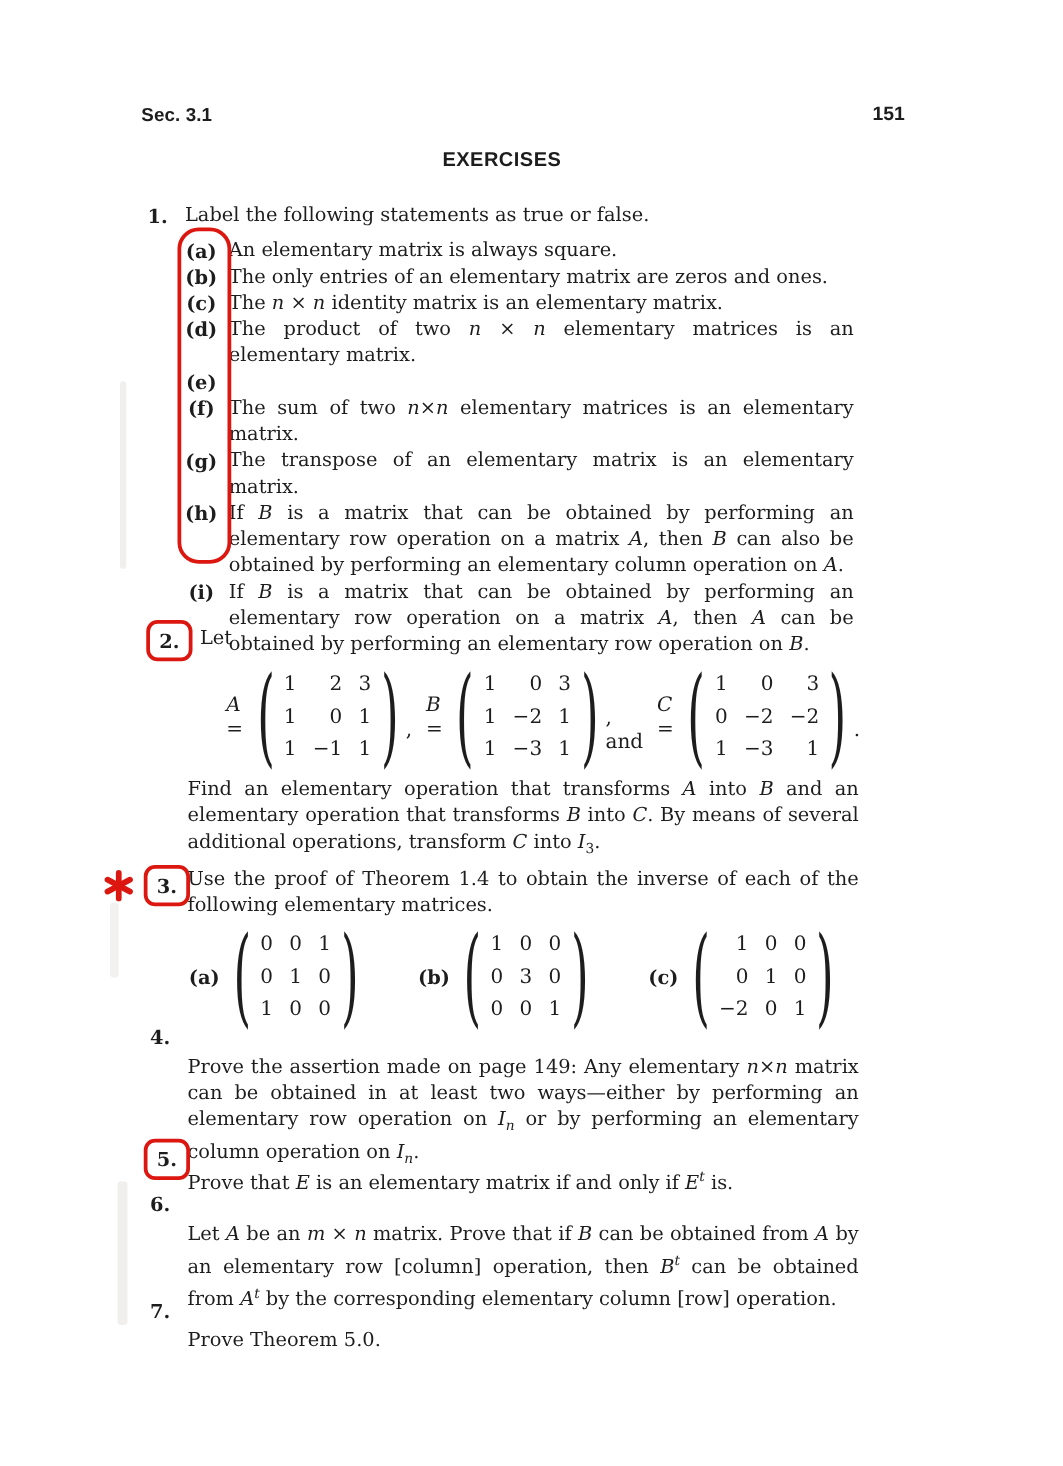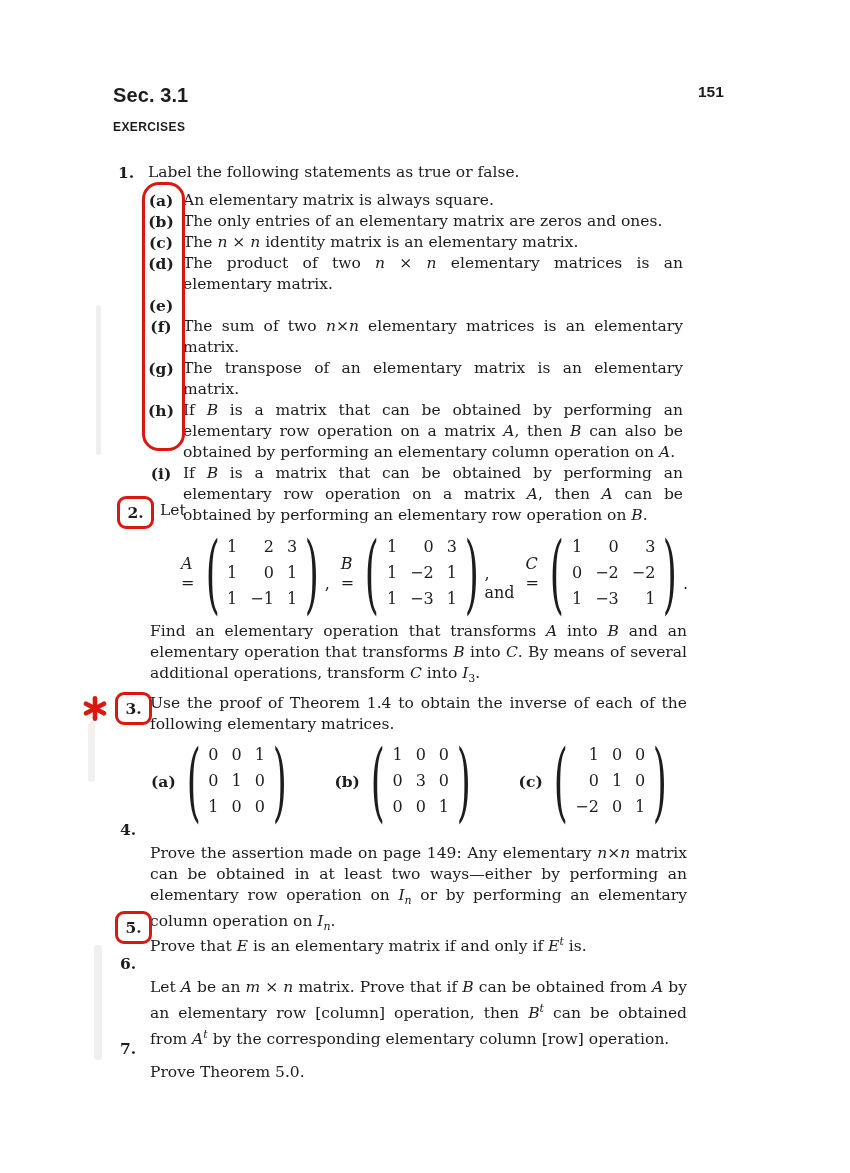--- a/index.html
+++ b/index.html
@@ -1,24 +1,24 @@
 <!DOCTYPE html>
 <html><head>
 <meta charset="utf-8">
 <style>
   html,body{margin:0;padding:0;}
   body{width:850px;height:1173px;background:#ffffff;position:relative;
        font-family:"DejaVu Serif",serif;color:#1d1d1d;overflow:hidden;}
   .abs{position:absolute;}
   
   .runhead{left:113px;top:84px;width:600px;display:flex;gap:20px;
-           font-family:"Liberation Sans",sans-serif;font-weight:bold;font-size:20px;letter-spacing:.1px;}
+           font-family:"Liberation Sans",sans-serif;font-weight:bold;font-size:15px;letter-spacing:.1px;}
   .pageno{left:662px;top:83px;font-family:"Liberation Sans",sans-serif;font-weight:bold;font-size:15.5px;margin-left:36px;}
-  .extitle{left:113px;top:120px;width:577px;text-align:left;
-           font-family:"Liberation Sans",sans-serif;font-weight:bold;font-size:12px;letter-spacing:.4px;}
+  .extitle{left:113px;top:120px;width:577px;text-align:center;
+           font-family:"Liberation Sans",sans-serif;font-weight:bold;font-size:16px;letter-spacing:.4px;}
   
   .body-t{font-size:15.5px;line-height:21px;text-align:justify;}
   .num{font-weight:bold;font-size:15.5px;}
   i{font-style:italic;}
   sub,sup{font-size:11px;}
   
   .ex1{left:118px;top:163px;width:574px;}
   .ex1-head{display:flex;}
   .ex1-head .num{width:22px;}
   .ex1-head .prompt{margin-left:8px;font-size:15.5px;}

